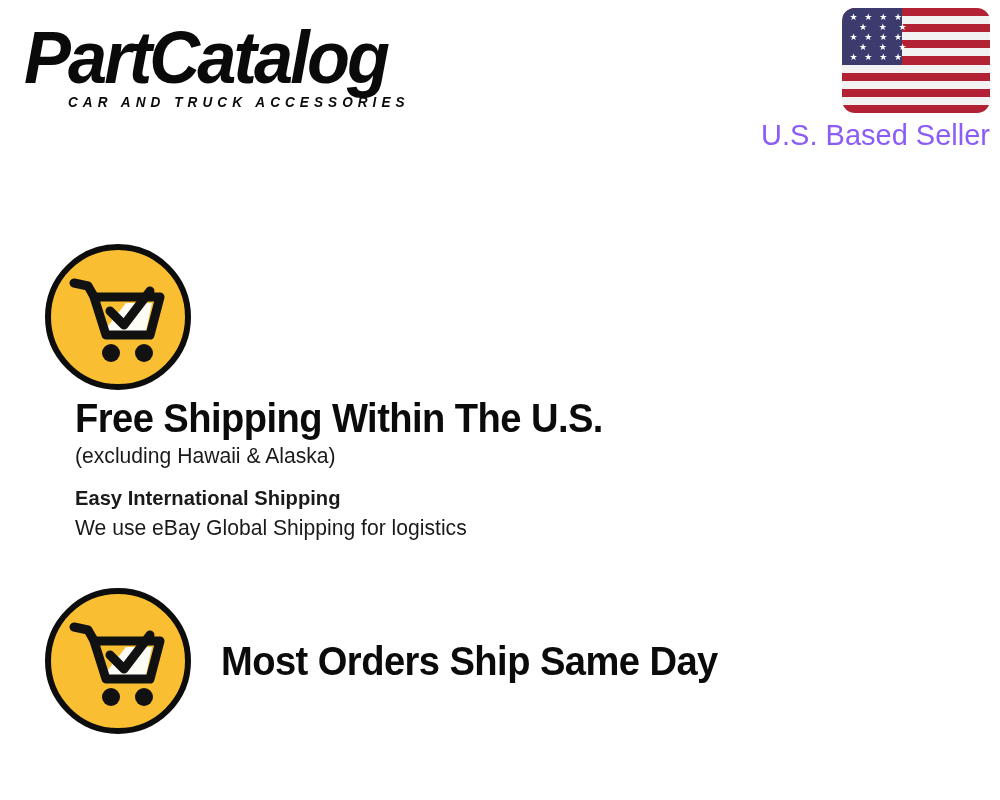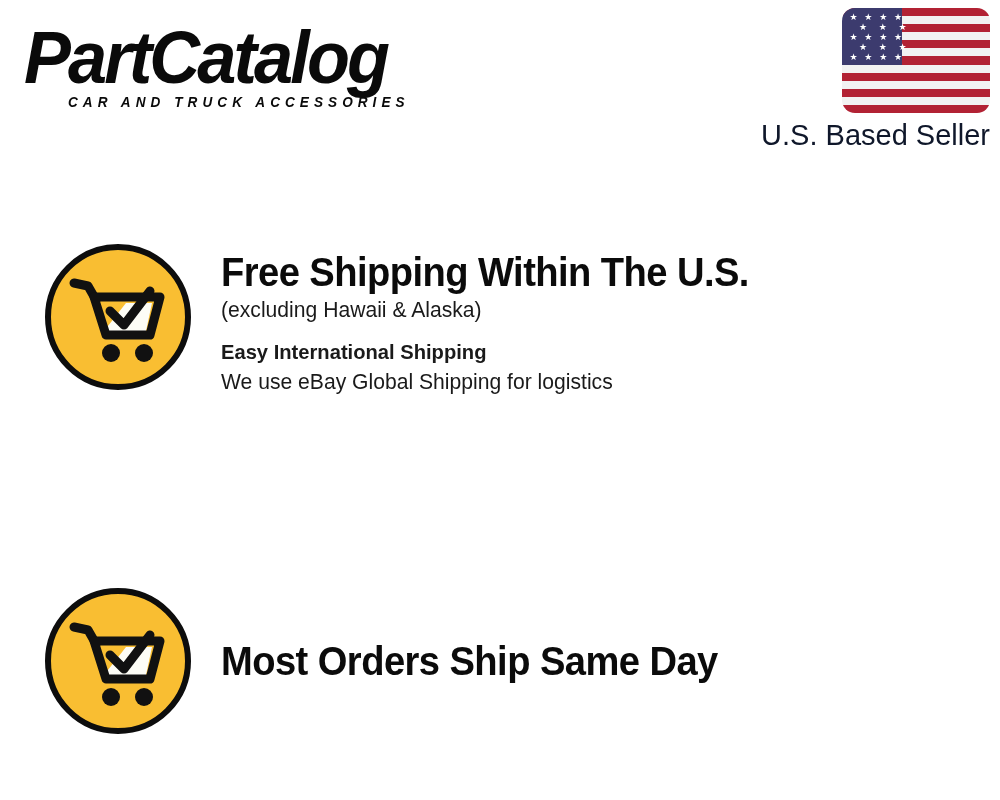--- a/index.html
+++ b/index.html
@@ -60,21 +60,21 @@
   }
   .flag .starrow{
     position:absolute;left:0;width:100%;
     display:flex;justify-content:space-around;
     color:#ffffff;font-size:9px;line-height:1;
   }
   .seller-label{
     font-family:"Liberation Sans", sans-serif;
     font-weight:400;
     font-size:29px;
-    color:#0f172a;
+    color:#8b5cf6;
     margin-top:6px;
     letter-spacing:0px;
     white-space:nowrap;
   }
 
   
   .feature{position:absolute;display:flex;align-items:flex-start;}
   .badge{
     width:146px;height:146px;
     border-radius:50%;
@@ -105,21 +105,21 @@
     line-height:1.32;
     color:#1a1a1a;
     margin-top:6px;
     transform:scaleX(0.96);
     transform-origin:left center;
     white-space:nowrap;
   }
   .sub.strong{font-weight:700;font-size:21px;margin-top:14px;}
   .sub.tight{margin-top:1px;}
 
-  #row1{left:45px;top:244px;}
+  #row1{left:45px;top:244px;flex-direction:column;}
   #row2{left:45px;top:415px;align-items:center;}
   #row3{left:45px;top:588px;align-items:center;}
   #row2 .ftext,#row3 .ftext{padding-top:0;}
 </style>
 </head>
 <body>
 
 <div class="page">
 
   <div class="brand">

